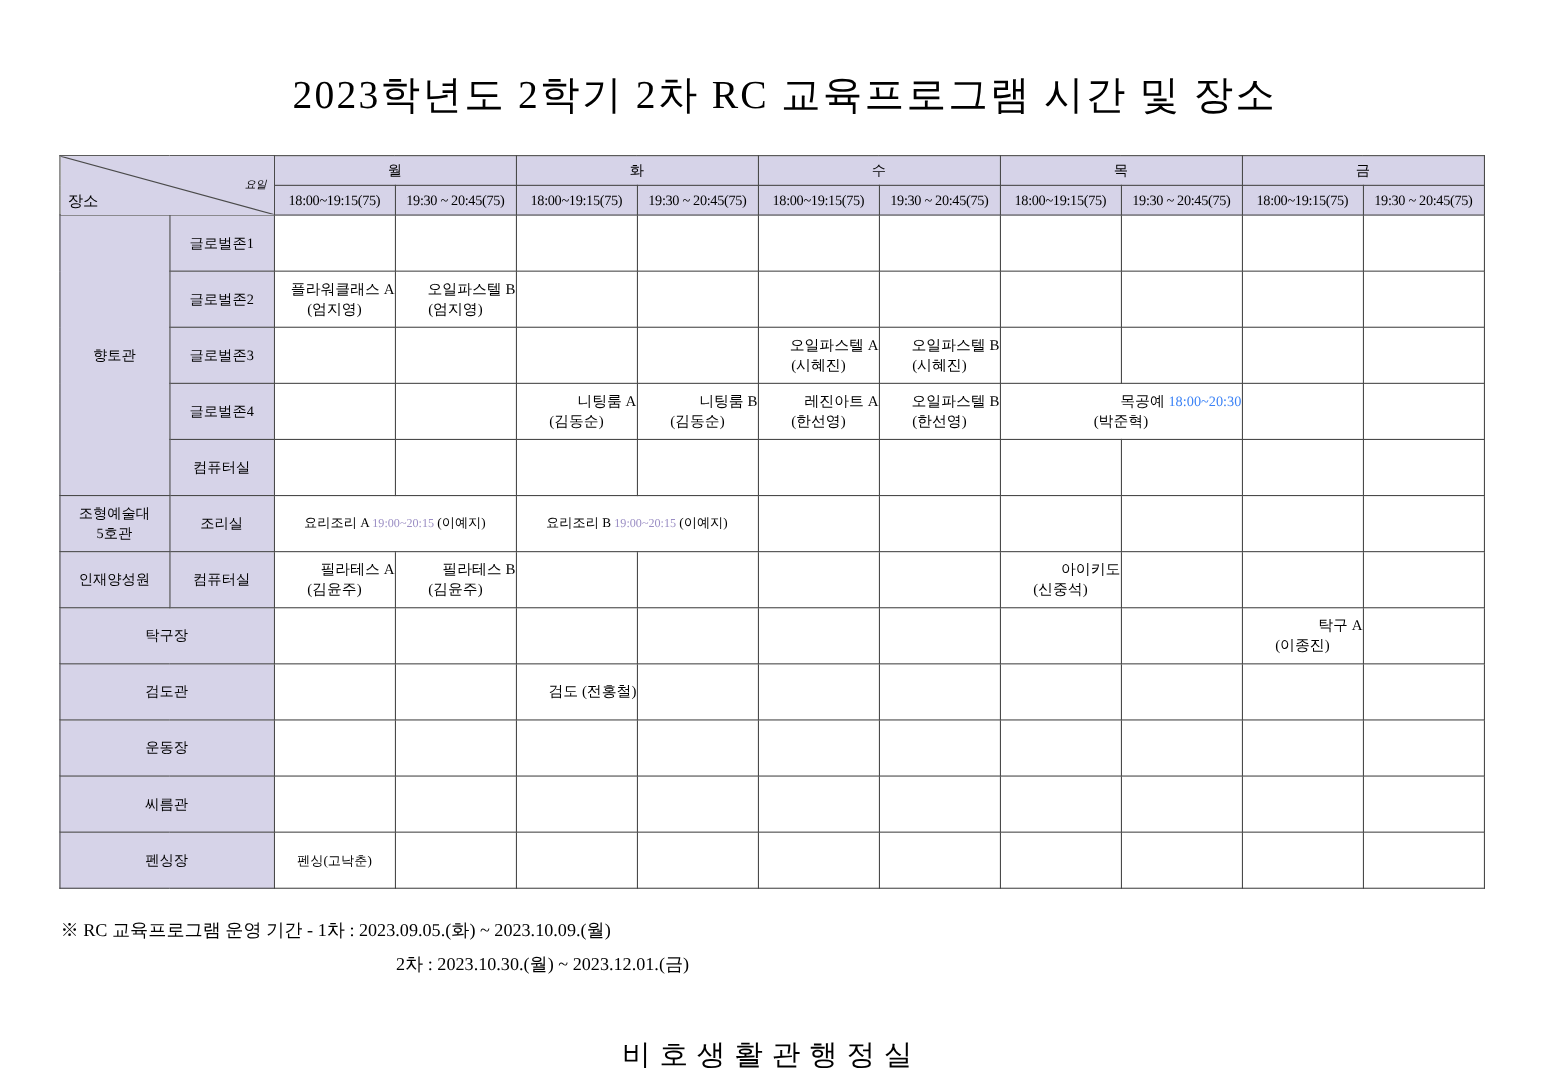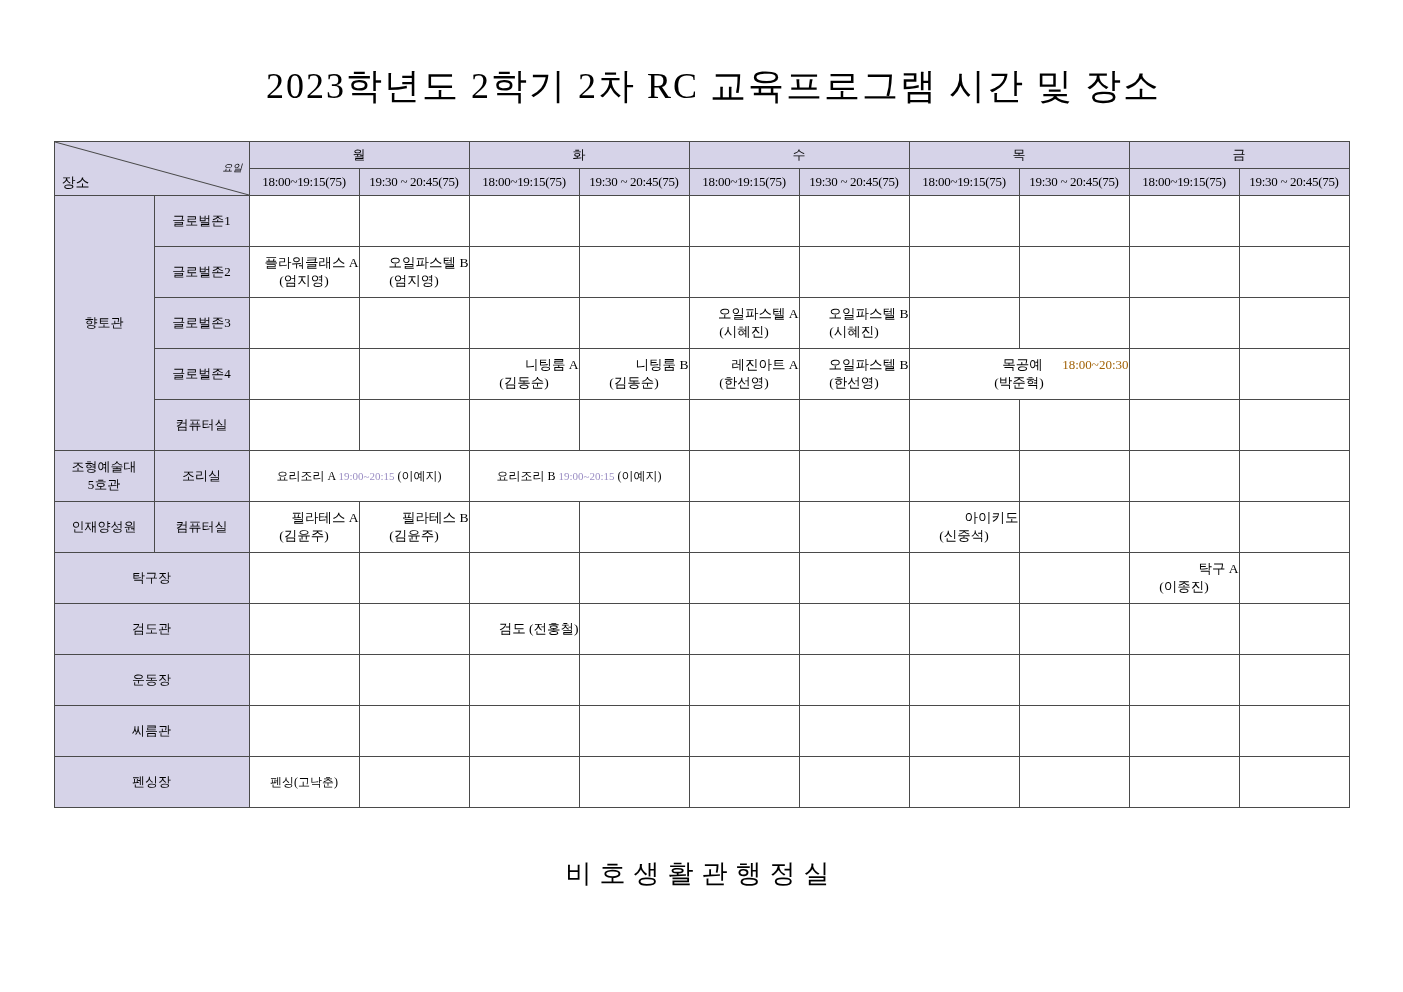--- a/index.html
+++ b/index.html
@@ -98,23 +98,22 @@
   .entry .l2 { display: block; }
   .small-entry {
     font-size: 12px;
     line-height: 1.4;
   }
   .purple {
     color: #9b8ec4;
     font-size: 11px;
   }
   .purple-big {
-    color: #a16207;
+    color: #3b82f6;
     font-size: 13px;
-    margin-left: 16px;
   }
   .notes {
     margin: 22px 0 0 55px;
     font-size: 16.5px;
     line-height: 1.9;
     font-family: "Liberation Serif", serif;
   }
   .notes .line2 {
     margin-left: 305px;
   }
@@ -424,16 +423,20 @@
         <td class="rowcell"></td>
         <td class="rowcell"></td>
         <td class="rowcell"></td>
         <td class="rowcell"></td>
         <td class="rowcell"></td>
         <td class="rowcell"></td>
       </tr>
     </tbody>
   </table>
 
+  <div class="notes">
+    <div>※ RC 교육프로그램 운영 기간 - 1차 : 2023.09.05.(화) ~ 2023.10.09.(월)</div>
+    <div class="line2">2차 : 2023.10.30.(월) ~ 2023.12.01.(금)</div>
+  </div>
 
   <div class="footer">비호생활관행정실</div>
 
 </div>
 
 </body></html>

